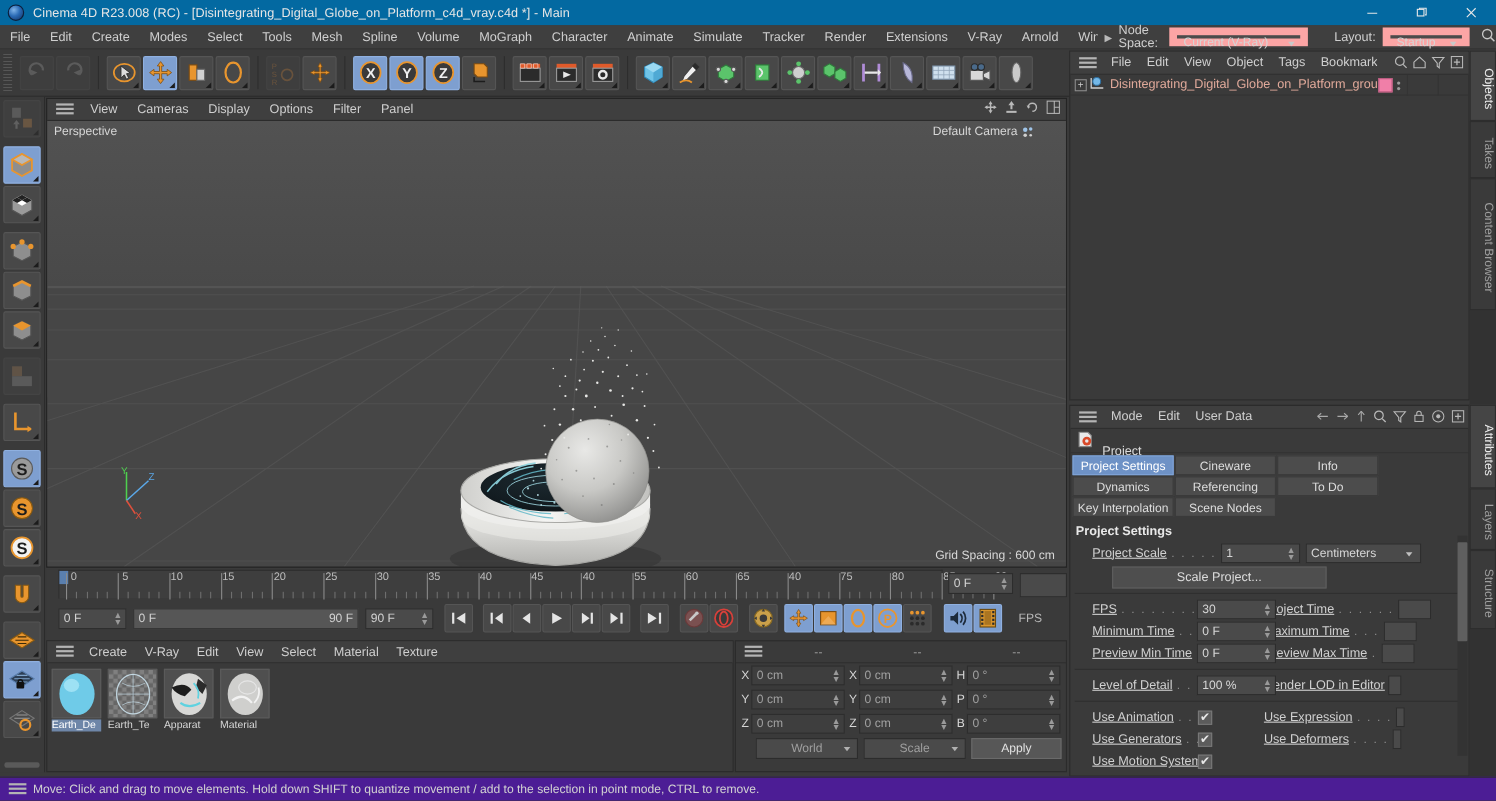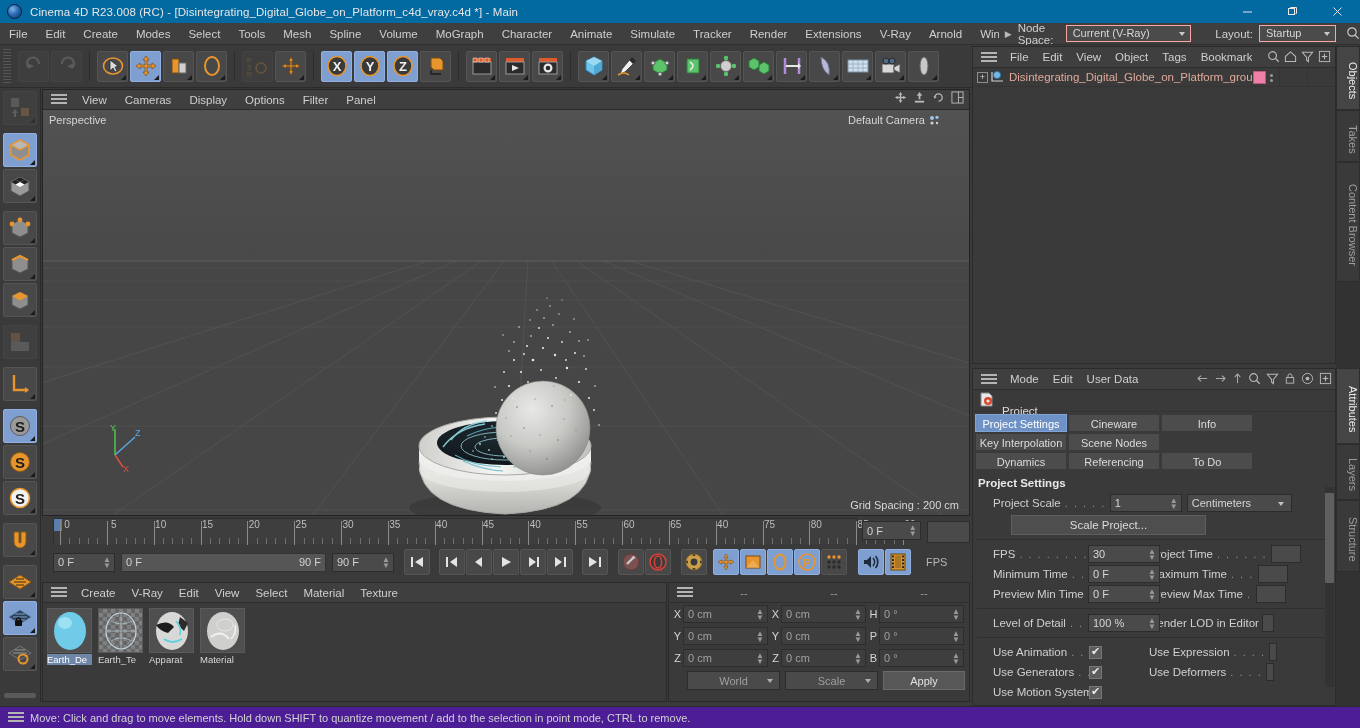--- a/index.html
+++ b/index.html
@@ -32,21 +32,21 @@
   
   .menubar{
     position:absolute; left:0; top:23px; width:1360px; height:22px;
     background:#3f3f3f; display:flex; align-items:center;
     border-bottom:1px solid #2f2f2f;
   }
   .menubar .mi{ padding:0 9px; height:22px; line-height:22px; color:#cfcfcf; font-size:11.5px; white-space:nowrap;}
   .mb-arrow{ color:#b9b9b9; padding:0 6px; font-size:9px; }
   .nodespace-label{ color:#cfcfcf; font-size:11.5px; padding-right:6px; }
   .combo{
-    background:#4b4b4b; border:1px solid #fca5a5; color:#d6d6d6;
+    background:#4b4b4b; border:7px solid #fca5a5; color:#d6d6d6;
     height:17px; line-height:15px; font-size:11px; padding:0 16px 0 6px;
     position:relative; display:inline-block; min-width:60px;
   }
   .combo:after{
     content:""; position:absolute; right:5px; top:6px;
     border-left:3.5px solid transparent; border-right:3.5px solid transparent;
     border-top:4px solid #c9c9c9;
   }
   .magnifier{ margin-left:10px; }
 
@@ -231,21 +231,21 @@
   .attrobj .t{ color:#dcdcdc; font-size:11.5px;margin-top:20px;}
   .tabsgrid{ padding:2px 0 0 2px; }
   .tabrow{ display:flex; }
   .atab{
     height:18px; line-height:18px; text-align:center; font-size:11px;
     background:#4c4c4c; border:1px solid #3a3a3a; color:#dcdcdc; margin:0 1px 1px 0;
   }
   .atab.on{ background:#6e92c6; color:#fff; border-color:#7fa3d6;}
   .sectitle{ color:#e8e8e8; font-size:11.5px; font-weight:bold; padding:6px 0 3px 5px;}
   .prow{ display:flex; align-items:center; height:21px; padding-left:20px; }
-  .plabel{ color:#d0d0d0; font-size:11.5px; white-space:nowrap; }
+  .plabel{ color:#d0d0d0; font-size:11.5px; white-space:nowrap;text-decoration:underline; }
   .dots{ flex:0 0 auto; color:#8e8e8e; letter-spacing:1.5px; font-size:11px; padding:0 4px;}
   .pfield{
     width:72px;height:18px;background:#4a4a4a;border:1px solid #2c2c2c;color:#d6d6d6;
     font-size:11px;display:flex;align-items:center;padding:0 4px;position:relative;
   }
   .punit{
     width:105px;height:18px;background:#4a4a4a;border:1px solid #2c2c2c;color:#d6d6d6;
     font-size:11px;display:flex;align-items:center;padding:0 4px;position:relative;margin-left:5px;
   }
   .punit:after{content:"";position:absolute;right:7px;top:7px;
@@ -882,21 +882,21 @@
 
       <svg class="axisgiz" width="48" height="50" viewBox="0 0 48 50">
         <line x1="14" y1="32" x2="14" y2="6" stroke="#4fd04f" stroke-width="1.4"></line>
         <text x="9" y="8" font-size="9" fill="#4fd04f" font-family="Liberation Sans">Y</text>
         <line x1="14" y1="32" x2="34" y2="14" stroke="#5ba8e8" stroke-width="1.4"></line>
         <text x="34" y="13" font-size="9" fill="#5ba8e8" font-family="Liberation Sans">Z</text>
         <line x1="14" y1="32" x2="22" y2="44" stroke="#e0503c" stroke-width="1.4"></line>
         <text x="22" y="49" font-size="9" fill="#e0503c" font-family="Liberation Sans">X</text>
       </svg>
 
-      <div class="vp-grid-spacing">Grid Spacing : 200 cm</div>
+      <div class="vp-grid-spacing">Grid Spacing : 600 cm</div>
     </div>
   </div>
 
   <div class="timeline">
     <div style="display:flex;align-items:flex-start;">
       <div class="tlruler" id="tlruler">
         <div class="tlgreenbar"></div>
       <div class="tk tkbig" style="left: 6px;"></div>
           <div class="lbl" style="left: 13px;">0</div>
           <div class="tk tkbig" style="left: 52.8333px;"></div>
@@ -1449,27 +1449,27 @@
       <span class="t">Project</span>
     </div>
 
     <div class="tabsgrid">
       <div class="tabrow">
         <div class="atab on" style="width:92px">Project Settings</div>
         <div class="atab" style="width:92px">Cineware</div>
         <div class="atab" style="width:92px">Info</div>
       </div>
       <div class="tabrow">
-        <div class="atab" style="width:92px">Key Interpolation</div>
-        <div class="atab" style="width:92px">Scene Nodes</div>
-      </div>
-      <div class="tabrow">
         <div class="atab" style="width:92px">Dynamics</div>
         <div class="atab" style="width:92px">Referencing</div>
         <div class="atab" style="width:92px">To Do</div>
+      </div>
+      <div class="tabrow">
+        <div class="atab" style="width:92px">Key Interpolation</div>
+        <div class="atab" style="width:92px">Scene Nodes</div>
       </div>
     </div>
 
     <div class="sectitle">Project Settings</div>
 
     <div class="prow">
       <span class="plabel">Project Scale</span>
       <span class="dots">. . . . .</span>
       <div class="pfield">
         <span>1</span>

